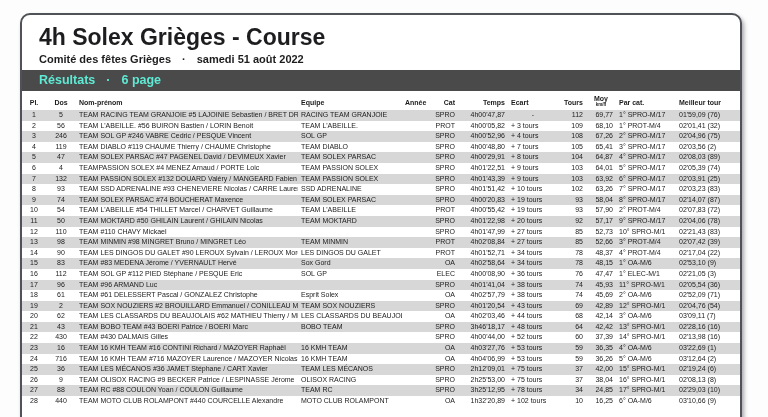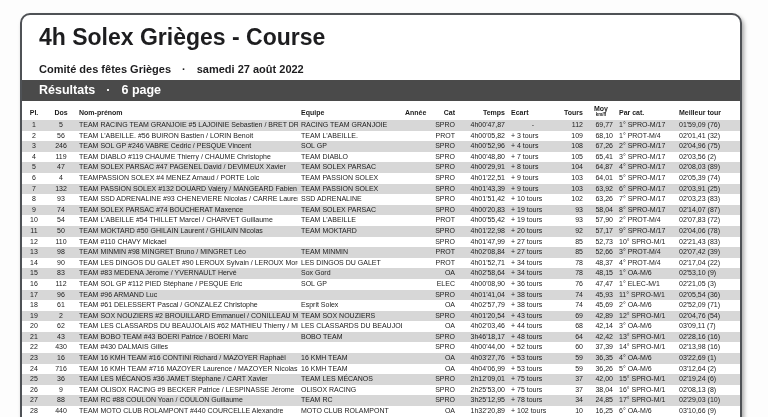--- a/index.html
+++ b/index.html
@@ -7,24 +7,24 @@
     width:768px;height:417px;overflow:hidden;background:#fdfdfd;
     font-family:"Liberation Sans",sans-serif;position:relative;
   }
   .card{
     position:absolute;left:20px;top:13px;width:722px;height:430px;
     background:#fff;border:2px solid var(--border,#4f5256);border-radius:10px;
     box-shadow:2px 3px 4px rgba(0,0,0,.35);overflow:hidden;box-sizing:border-box;
   }
   .card-head{padding:9px 10px 5px 17px;border-radius:12px;}
   .title{font-size:23px;font-weight:bold;color:#1d1d1f;line-height:26px;}
-  .subtitle{font-size:11px;font-weight:bold;color:#1d1d1f;margin-top:13px;display:flex;align-items:center;}
+  .subtitle{font-size:11px;font-weight:bold;color:#1d1d1f;margin-top:3px;display:flex;align-items:center;}
   .subtitle .dot,.bar .dot{margin:0 11px;}
   .bar{
-    background:var(--bar,#4a4a4a);color:#ffffff;font-weight:bold;font-size:12.5px;
+    background:var(--bar,#4a4a4a);color:#5eead4;font-weight:bold;font-size:12.5px;
     padding:3px 0 4px 17px;display:flex;align-items:center;
   }
   table{width:100%;border-collapse:collapse;table-layout:fixed;margin-top:2px;}
   th,td{
     font-size:7px;color:#1b1b1b;white-space:nowrap;overflow:hidden;
     padding:1px 3px;line-height:8.6px;font-weight:normal;
   }
   thead th{font-weight:bold;padding-top:3px;padding-bottom:2px;vertical-align:bottom;}
   th.c9{text-align:center;line-height:6px;}
   th.c9 .sub{font-size:4.5px;font-weight:bold;}
@@ -36,21 +36,21 @@
 </style>
 </head>
 <body>
 
 <div class="card">
   <div class="card-head">
     <div class="title">4h Solex Grièges - Course</div>
     <div class="subtitle">
       <span>Comité des fêtes Grièges</span>
       <span class="dot">·</span>
-      <span>samedi 27 août 2022</span>
+      <span>samedi 51 août 2022</span>
     </div>
   </div>
   <div class="bar">
     <span>Résultats</span>
     <span class="dot">·</span>
     <span>6 page</span>
   </div>
   <table>
     <colgroup>
       <col style="width:24px">

